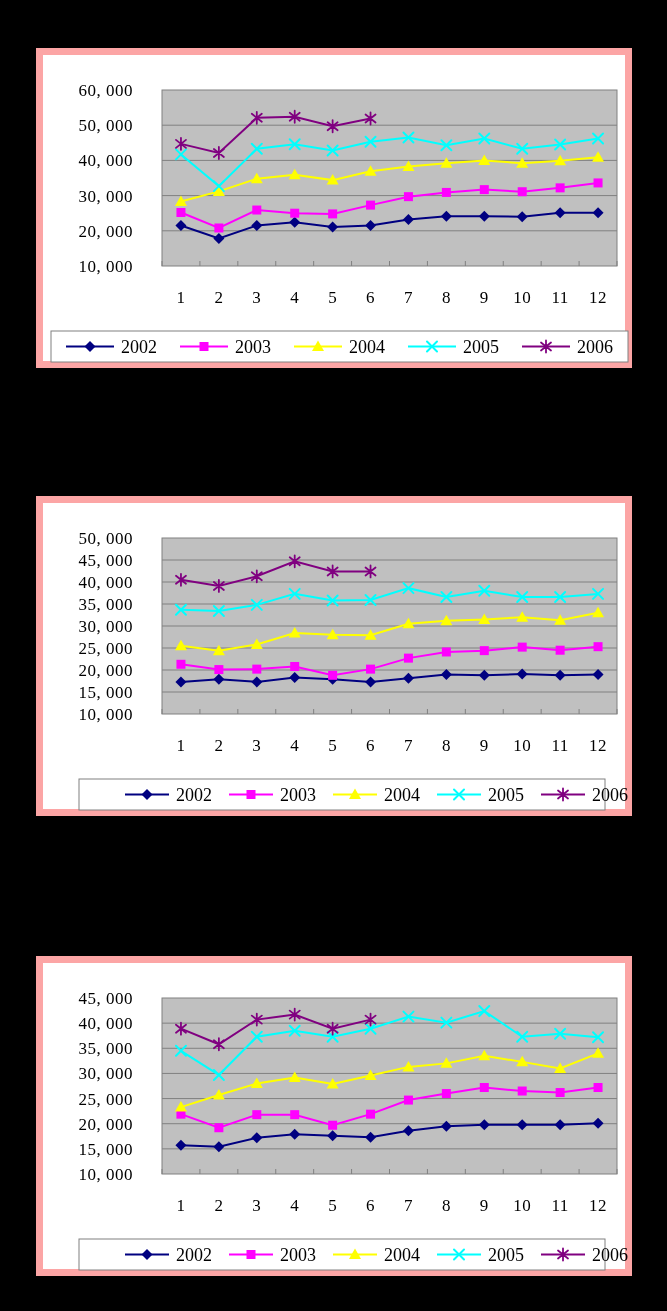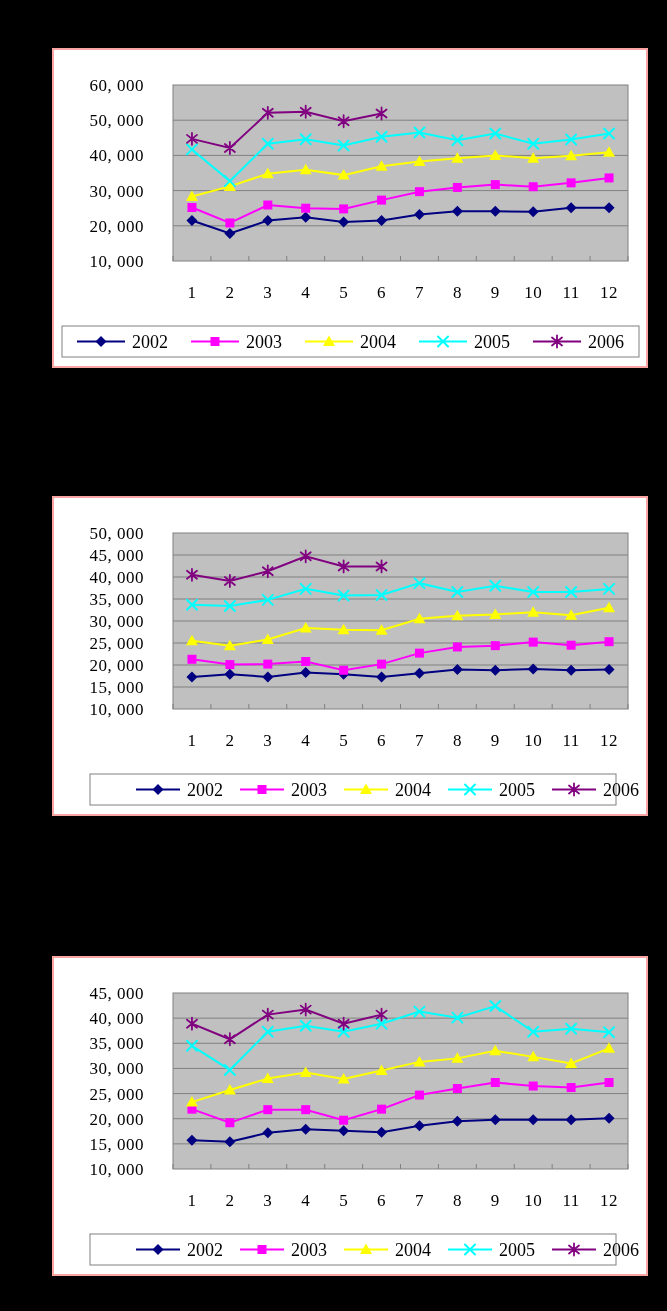--- a/index.html
+++ b/index.html
@@ -5,25 +5,25 @@
   html,body{margin:0;padding:0;}
   body{
     width:667px;height:1311px;
     background:#000000;
     position:relative;
     overflow:hidden;
     font-family:"Liberation Serif","DejaVu Serif",serif;
   }
   .chart-card{
     position:absolute;
-    left:52px;
+    left:36px;
     width:596px;
     height:320px;
     background:#FFFFFF;
-    border:2px solid #fca5a5;
+    border:7px solid #fca5a5;
     box-sizing:border-box;
   }
   #card-0{top:48px;}
   #card-1{top:496px;}
   #card-2{top:956px;}
   svg{display:block;}
   text{
     font-family:"Liberation Serif","DejaVu Serif",serif;
     fill:#000000;
   }

